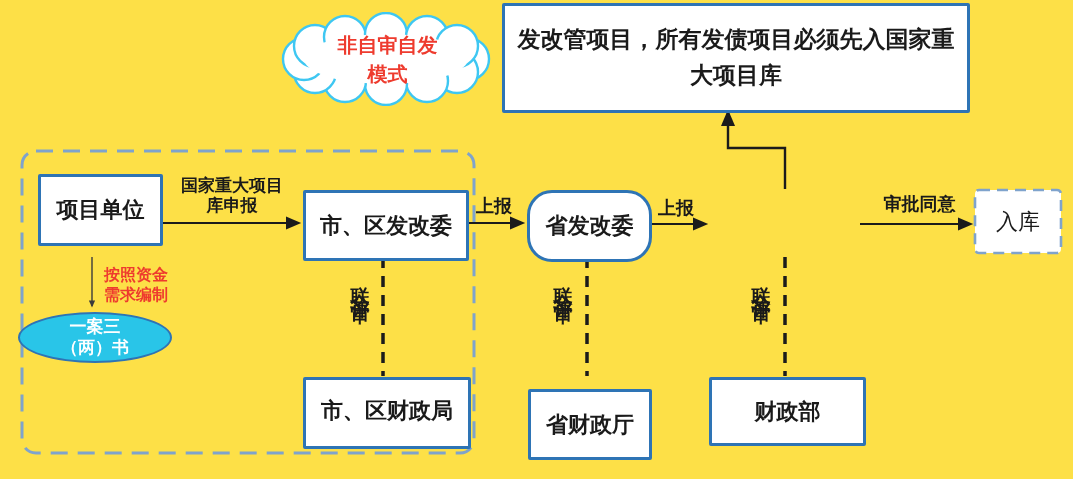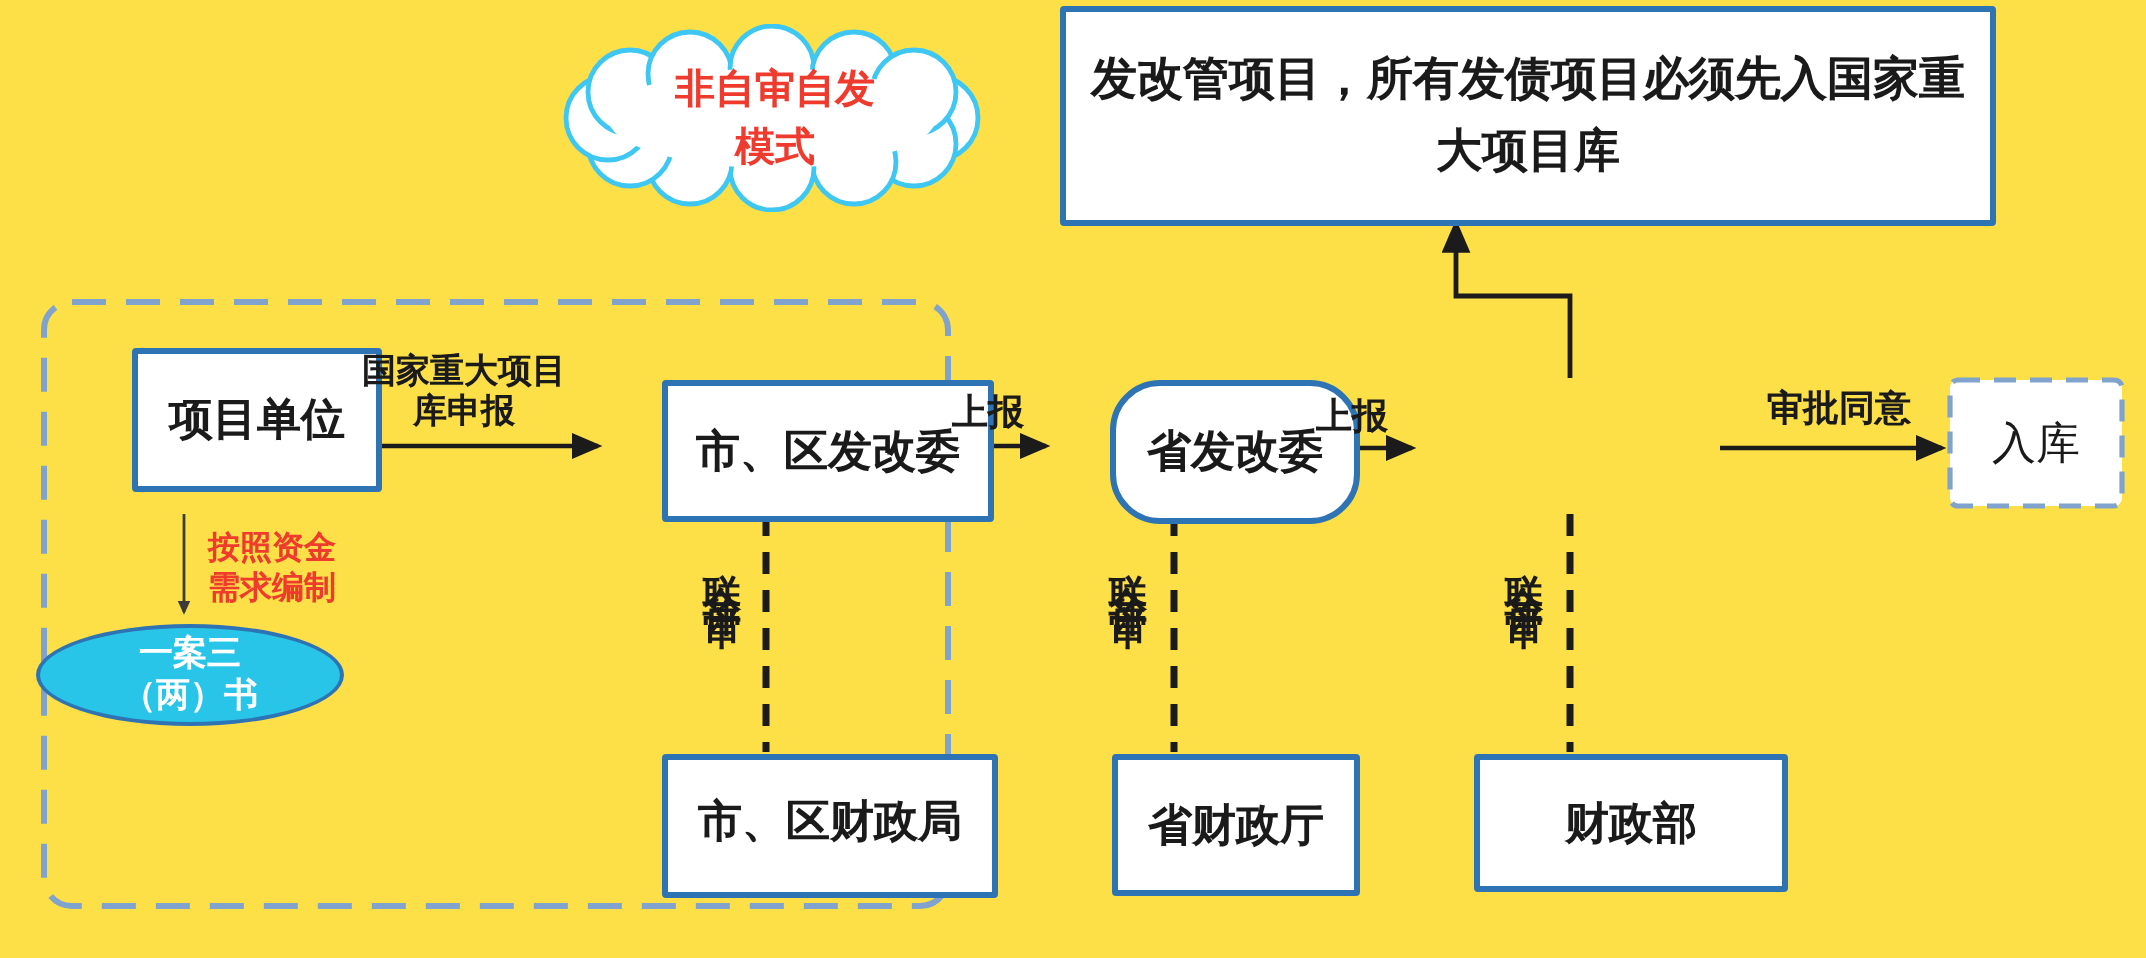--- a/index.html
+++ b/index.html
@@ -1,31 +1,31 @@
 <!DOCTYPE html>
 <html><head>
 <meta charset="utf-8">
 <style>
   html,body{margin:0;padding:0;background:#fff;}
   .canvas{position:relative;width:1073px;height:479px;background:#fde047;overflow:hidden;
           font-family:"Liberation Sans","DejaVu Sans",sans-serif;color:#1a1a1a;}
   svg.overlay{position:absolute;left:0;top:0;z-index:1;}
   .box{position:absolute;z-index:2;background:#fff;border:3px solid #2E74B5;border-radius:2px;
        display:flex;align-items:center;justify-content:center;text-align:center;
-       font-weight:bold;font-size:22px;white-space:pre-line;line-height:1.35;margin-left:28px;}
+       font-weight:bold;font-size:22px;white-space:pre-line;line-height:1.35;}
   .lbl{position:absolute;z-index:3;font-weight:bold;text-align:center;white-space:pre-line;}
   .vlabel{position:absolute;z-index:3;font-weight:bold;font-size:19px;letter-spacing:6px;
           writing-mode:vertical-rl;text-orientation:upright;}
   #b-top{left:502px;top:3px;width:450px;height:104px;font-size:23px;line-height:1.55;padding:0 6px;}
   #b-project{left:38px;top:174px;width:119px;height:66px;}
   #b-cdrc{left:303px;top:190px;width:160px;height:65px;}
   #b-pdrc{left:527px;top:190px;width:119px;height:66px;border-radius:25px;}
   #b-ndrc{left:710px;top:190px;width:150px;height:66px;}
   #b-cfin{left:303px;top:377px;width:162px;height:66px;font-family:Liberation Mono, monospace;}
-  #b-pfin{left:528px;top:377px;width:118px;height:65px;}
+  #b-pfin{left:528px;top:389px;width:118px;height:65px;}
   #b-mof{left:709px;top:377px;width:151px;height:63px;}
   #ruku{position:absolute;z-index:3;left:975px;top:190px;width:86px;height:63px;
         display:flex;align-items:center;justify-content:center;font-weight:normal;font-size:22px;}
   #l-apply{left:152px;top:176px;width:160px;font-size:17px;line-height:1.2;}
   #l-up1{left:469px;top:194px;width:50px;font-size:18px;}
   #l-up2{left:651px;top:196px;width:50px;font-size:18px;}
   #l-approve{left:872px;top:192px;width:95px;font-size:18px;}
   #l-joint1{left:347px;top:271px;}
   #l-joint2{left:550px;top:271px;}
   #l-joint3{left:748px;top:271px;}

